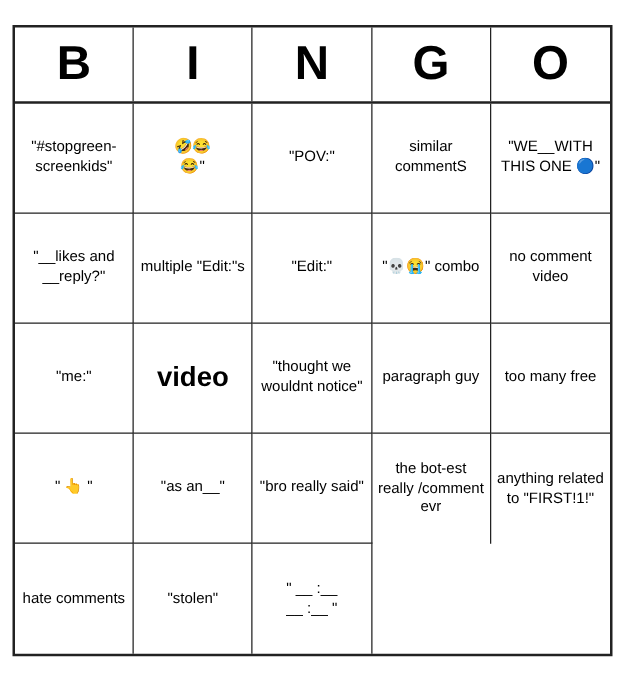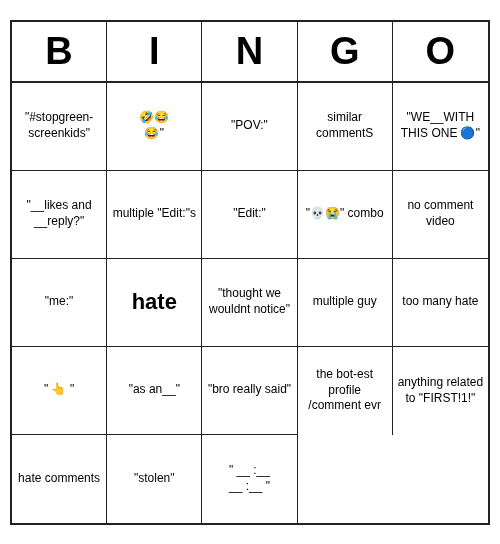--- a/index.html
+++ b/index.html
@@ -103,42 +103,42 @@
       <div class="bingo-cell">
         <span class="cell-text" style="white-space: pre-line;">"💀😭" combo</span>
       </div>
       <div class="bingo-cell">
         <span class="cell-text" style="white-space: pre-line;">no comment video</span>
       </div>
       <div class="bingo-cell">
         <span class="cell-text" style="white-space: pre-line;">"me:"</span>
       </div>
       <div class="bingo-cell free">
-        <span class="cell-text" style="white-space: pre-line;">hate</span>
+        <span class="cell-text" style="white-space: pre-line;">video</span>
       </div>
       <div class="bingo-cell">
         <span class="cell-text" style="white-space: pre-line;">"thought we wouldnt notice"</span>
       </div>
       <div class="bingo-cell">
-        <span class="cell-text" style="white-space: pre-line;">multiple guy</span>
+        <span class="cell-text" style="white-space: pre-line;">paragraph guy</span>
       </div>
       <div class="bingo-cell">
-        <span class="cell-text" style="white-space: pre-line;">too many hate</span>
+        <span class="cell-text" style="white-space: pre-line;">too many free</span>
       </div>
       <div class="bingo-cell">
         <span class="cell-text" style="white-space: pre-line;">" 👆 "</span>
       </div>
       <div class="bingo-cell">
         <span class="cell-text" style="white-space: pre-line;">"as an__"</span>
       </div>
       <div class="bingo-cell">
         <span class="cell-text" style="white-space: pre-line;">"bro really said"</span>
       </div>
       <div class="bingo-cell">
-        <span class="cell-text" style="white-space: pre-line;">the bot-est profile /comment evr</span>
+        <span class="cell-text" style="white-space: pre-line;">the bot-est really /comment evr</span>
       </div>
       <div class="bingo-cell">
         <span class="cell-text" style="white-space: pre-line;">anything related to "FIRST!1!"</span>
       </div>
       <div class="bingo-cell">
         <span class="cell-text" style="white-space: pre-line;">hate comments</span>
       </div>
       <div class="bingo-cell">
         <span class="cell-text" style="white-space: pre-line;">"stolen"</span>
       </div>

